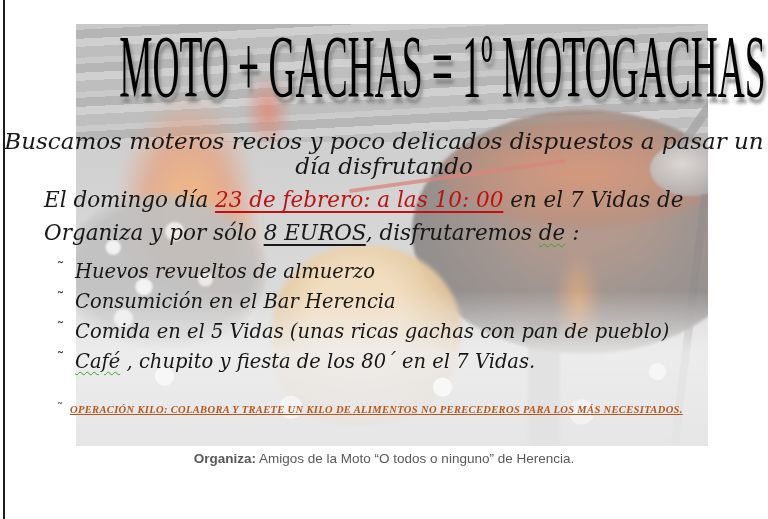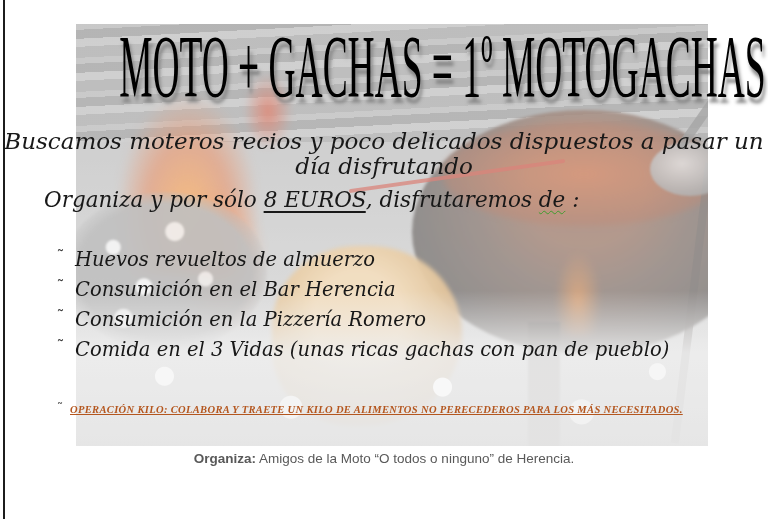--- a/index.html
+++ b/index.html
@@ -61,21 +61,21 @@
         text-shadow:3px 3px 3px rgba(128,128,128,.9);}
   .script{font-family:"DejaVu Serif",serif;font-style:italic;color:#181818;}
   .intro{position:absolute;top:129px;left:0;width:100%;text-align:center;
         font-size:23px;line-height:25px;}
   .when{position:absolute;top:183px;left:44px;width:706px;font-size:21.5px;line-height:33px;}
   .red-hl{color:var(--highlight-red,#c01010);text-decoration:underline;
         text-decoration-thickness:2px;text-underline-offset:4px;}
   .price-hl{text-decoration:underline;text-decoration-thickness:1.5px;text-underline-offset:4px;}
   .green-squiggle{text-decoration:underline wavy #3f9b2f;text-decoration-thickness:1px;text-underline-offset:3px;}
   .red-squiggle{text-decoration:underline wavy #cc4444;text-decoration-thickness:1px;text-underline-offset:2px;}
-  .menu{position:absolute;top:246px;left:58px;font-size:19.5px;line-height:28.9px;}
+  .menu{position:absolute;top:258px;left:58px;font-size:19.5px;line-height:28.9px;}
   .menu .row{white-space:nowrap;}
   .bullet{display:inline-block;font-family:"Liberation Sans",sans-serif;font-style:normal;
         font-size:15px;color:#3a3a3a;margin-right:12px;transform:translateY(-6px);}
   .kilo{position:absolute;top:403px;left:58px;white-space:nowrap;
         font-family:"Liberation Serif",serif;font-style:italic;font-weight:700;
         font-size:10.5px;letter-spacing:.35px;color:var(--kilo-orange,#b4561e);}
   .kilo .bullet{font-size:11px;color:#555;margin-right:8px;transform:translateY(-3px);}
   .kilo u{text-decoration:underline;text-decoration-thickness:1px;margin-top:8px;}
   .footer{position:absolute;top:447px;left:0;width:100%;text-align:center;
         color:var(--footer-gray,#595959);font-size:13.5px;line-height:23px;}
@@ -109,28 +109,29 @@
 
   <div class="title-wrap">
     <span class="title-inner">MOTO + GACHAS = 1º MOTOGACHAS HERENCIA</span>
   </div>
 
   <div class="intro script">
     <div>Buscamos moteros recios y poco delicados dispuestos a pasar un día disfrutando</div>
   </div>
 
   <div class="when script">
+    <div><span>El domingo día </span><span class="red-hl">23 de febrero: a las 10: 00</span><span> en el 7 Vidas de</span></div>
     <div><span>Organiza y por sólo </span><span class="price-hl">8 EUROS</span><span>, disfrutaremos </span><span class="green-squiggle">de</span><span> :</span></div>
   </div>
 
   <div class="menu script">
     <div class="row"><span class="bullet">˜</span><span>Huevos revueltos de almuerzo</span></div>
     <div class="row"><span class="bullet">˜</span><span>Consumición en el Bar Herencia</span></div>
-    <div class="row"><span class="bullet">˜</span><span>Consumición en la Pizzería Romero</span></div>
-    <div class="row"><span class="bullet">˜</span><span>Comida en el 3 Vidas (unas ricas gachas con pan de pueblo)</span></div>
+    <div class="row"><span class="bullet">˜</span><span>Comida en el 5 Vidas (unas ricas gachas con pan de pueblo)</span></div>
+    <div class="row"><span class="bullet">˜</span><span class="green-squiggle">Café</span><span> , chupito y fiesta de los 80´ en el 7 Vidas.</span></div>
   </div>
 
   <div class="kilo">
     <span class="bullet">˜</span><u>OPERACIÓN KILO: COLABORA Y TRAETE UN KILO DE ALIMENTOS NO PERECEDEROS PARA LOS MÁS NECESITADOS.</u>
   </div>
 
   <div class="footer">
     <div><span class="bold">Organiza:</span><span> Amigos de la Moto “O todos o ninguno” de Herencia.</span></div>
   </div>
 </div>

